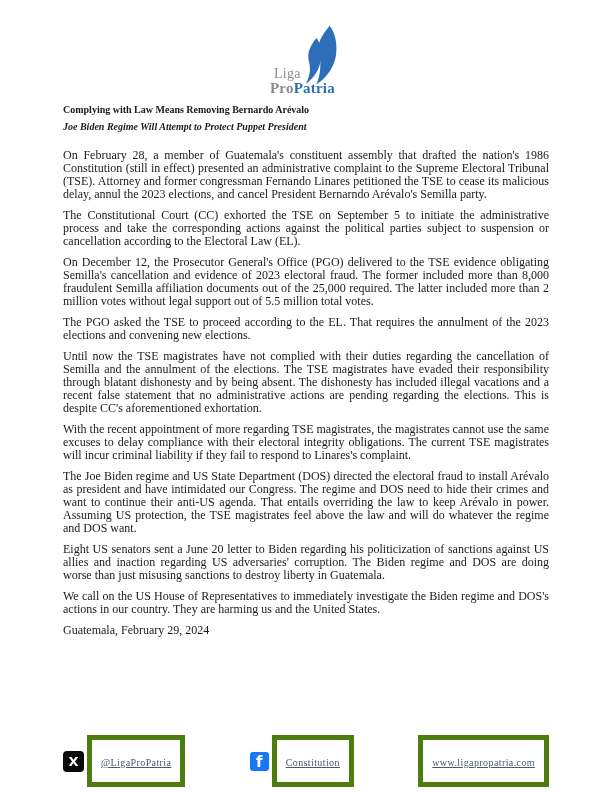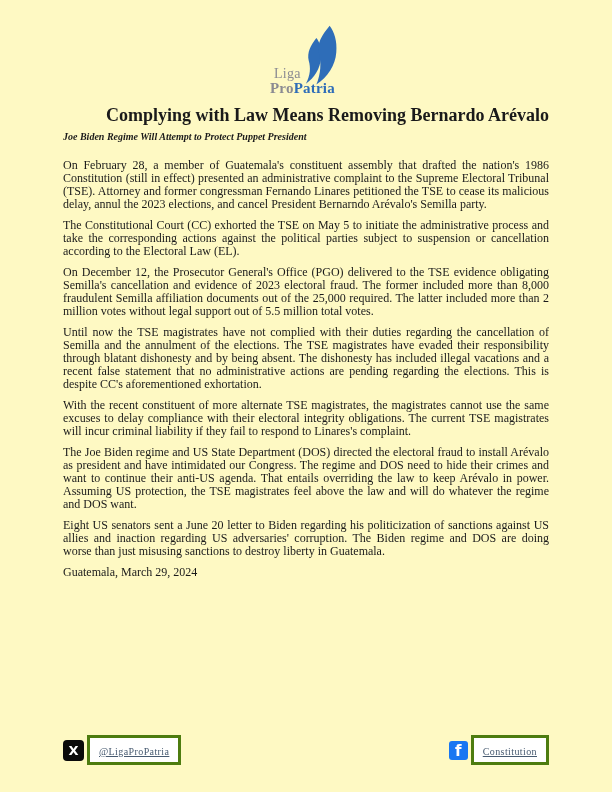--- a/index.html
+++ b/index.html
@@ -1,35 +1,35 @@
 <!DOCTYPE html>
 <html><head>
 <meta charset="utf-8">
 <style>
   html,body { margin:0; padding:0; background:#e8e8e8; }
   .page {
     width:612px; height:792px; margin:0 auto; position:relative;
-    background:#fef9c3; box-sizing:border-box;
+    background:#ffffff; box-sizing:border-box;
     padding:24px 63px 0 63px;
     font-family:"Liberation Serif", serif; color:#1a1a1a;
     overflow:hidden;
   }
 
   
   .logo { width:72px; height:74px; margin:0 auto 4px auto; position:relative; }
   .logo svg { position:absolute; top:0; right:0; }
   .logo-text { position:absolute; left:0; bottom:2px; line-height:1; white-space:nowrap; }
   .logo-line1 { font-size:14px; color:#8b8b92; margin:0 0 0 4px; letter-spacing:.3px; }
   .logo-line2 { font-size:15px; letter-spacing:.2px;font-weight:bold; }
   .logo-pro   { color:#8b8b92; }
   .logo-patria{ color:#2e6db8; }
 
   
   .title {
-    text-align:right; font-weight:bold; font-size:18px; line-height:1.25;
+    text-align:left; font-weight:bold; font-size:10px; line-height:1.25;
     margin:6px 0 4px 0;
   }
   .subtitle {
     text-align:left; font-weight:bold; font-style:italic; font-size:10px;
     margin:0 0 17px 0;
   }
 
   
   .body-text p {
     font-size:12px; line-height:13px; text-align:justify;
@@ -49,22 +49,22 @@
     font-size:13px; display:flex; align-items:center; justify-content:center;
     flex:0 0 auto;
   }
   .fb-icon {
     width:19px; height:19px; background:#1877f2; border-radius:3px;
     color:#ffffff; font-family:"DejaVu Sans", sans-serif; font-weight:bold;
     font-size:15px; display:flex; align-items:flex-end; justify-content:center;
     line-height:17px; flex:0 0 auto;
   }
   .link-box {
-    border:3px solid #4d7c0f; background:#ffffff;
-    padding:3px 9px; display:inline-block;
+    border:5px solid #4d7c0f; background:#ffffff;
+    padding:12px 9px; display:inline-block;
   }
   .link-box a {
     font-size:10px; color:#475a70; text-decoration:underline;
     letter-spacing:.4px; cursor:pointer;
   }
 </style>
 </head>
 <body>
 
 <div class="page">
@@ -78,33 +78,38 @@
       <div class="logo-line1">Liga</div>
       <div class="logo-line2"><span class="logo-pro">Pro</span><span class="logo-patria">Patria</span></div>
     </div>
   </div>
 
   <div class="title">Complying with Law Means Removing Bernardo Arévalo</div>
   <div class="subtitle">Joe Biden Regime Will Attempt to Protect Puppet President</div>
 
   <div class="body-text">
     <p>On February 28, a member of Guatemala's constituent assembly that drafted the nation's 1986 Constitution (still in effect) presented an administrative complaint to the Supreme Electoral Tribunal (TSE). Attorney and former congressman Fernando Linares petitioned the TSE to cease its malicious delay, annul the 2023 elections, and cancel President Bernarndo Arévalo's Semilla party.</p>
-    <p>The Constitutional Court (CC) exhorted the TSE on May 5 to initiate the administrative process and take the corresponding actions against the political parties subject to suspension or cancellation according to the Electoral Law (EL).</p>
+    <p>The Constitutional Court (CC) exhorted the TSE on September 5 to initiate the administrative process and take the corresponding actions against the political parties subject to suspension or cancellation according to the Electoral Law (EL).</p>
     <p>On December 12, the Prosecutor General's Office (PGO) delivered to the TSE evidence obligating Semilla's cancellation and evidence of 2023 electoral fraud. The former included more than 8,000 fraudulent Semilla affiliation documents out of the 25,000 required. The latter included more than 2 million votes without legal support out of 5.5 million total votes.</p>
+    <p>The PGO asked the TSE to proceed according to the EL. That requires the annulment of the 2023 elections and convening new elections.</p>
     <p>Until now the TSE magistrates have not complied with their duties regarding the cancellation of Semilla and the annulment of the elections. The TSE magistrates have evaded their responsibility through blatant dishonesty and by being absent. The dishonesty has included illegal vacations and a recent false statement that no administrative actions are pending regarding the elections. This is despite CC's aforementioned exhortation.</p>
-    <p>With the recent constituent of more alternate TSE magistrates, the magistrates cannot use the same excuses to delay compliance with their electoral integrity obligations. The current TSE magistrates will incur criminal liability if they fail to respond to Linares's complaint.</p>
+    <p>With the recent appointment of more regarding TSE magistrates, the magistrates cannot use the same excuses to delay compliance with their electoral integrity obligations. The current TSE magistrates will incur criminal liability if they fail to respond to Linares's complaint.</p>
     <p>The Joe Biden regime and US State Department (DOS) directed the electoral fraud to install Arévalo as president and have intimidated our Congress. The regime and DOS need to hide their crimes and want to continue their anti-US agenda. That entails overriding the law to keep Arévalo in power. Assuming US protection, the TSE magistrates feel above the law and will do whatever the regime and DOS want.</p>
     <p>Eight US senators sent a June 20 letter to Biden regarding his politicization of sanctions against US allies and inaction regarding US adversaries' corruption. The Biden regime and DOS are doing worse than just misusing sanctions to destroy liberty in Guatemala.</p>
-    <p class="closing">Guatemala, March 29, 2024</p>
+    <p>We call on the US House of Representatives to immediately investigate the Biden regime and DOS's actions in our country. They are harming us and the United States.</p>
+    <p class="closing">Guatemala, February 29, 2024</p>
   </div>
 
   <div class="footer">
     <div class="footer-group">
       <span class="x-icon">X</span>
       <span class="link-box"><a>@LigaProPatria</a></span>
     </div>
     <div class="footer-group">
       <span class="fb-icon">f</span>
       <span class="link-box"><a>Constitution</a></span>
     </div>
+    <div class="footer-group">
+      <span class="link-box"><a>www.ligapropatria.com</a></span>
+    </div>
   </div>
 
 </div>
 
 </body></html>

